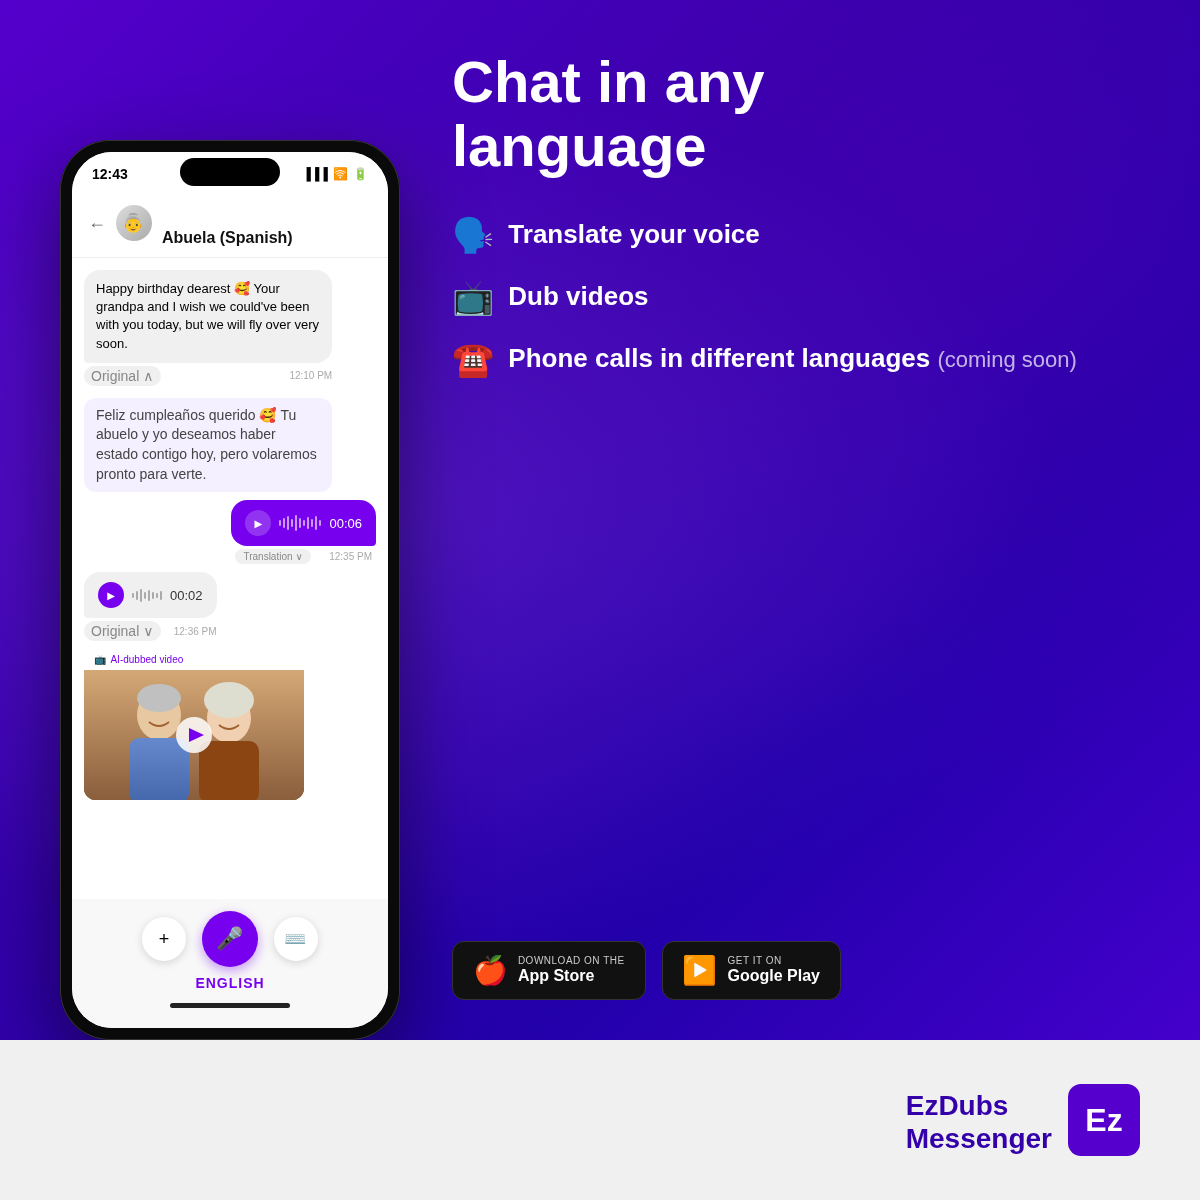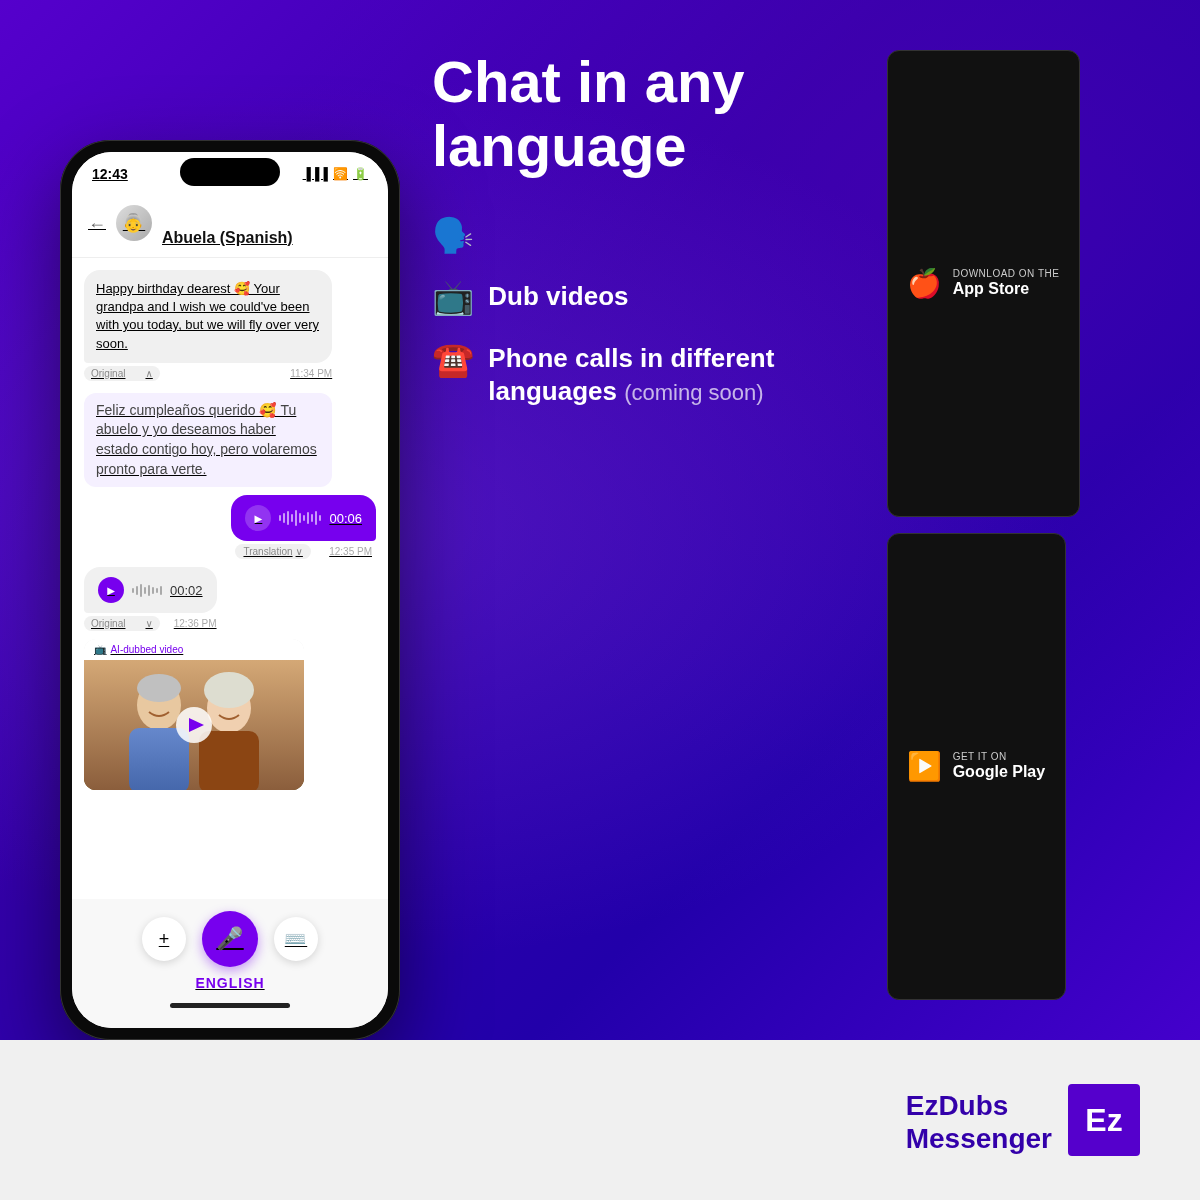--- a/index.html
+++ b/index.html
@@ -49,21 +49,20 @@
     }
 
     .phone {
       width: 340px;
       height: 900px;
       background: #0a0a0a;
       border-radius: 50px;
       padding: 12px;
       box-shadow: 0 30px 80px rgba(0,0,0,0.5), inset 0 0 0 1px #333;
       position: relative;
-      text-decoration: underline;
     }
 
     .phone-screen {
       width: 100%;
       height: 100%;
       background: #fff;
       border-radius: 40px;
       overflow: hidden;
       display: flex;
       flex-direction: column;
@@ -161,28 +160,28 @@
     }
 
     .msg-meta {
       display: flex;
       align-items: center;
       gap: 6px;
       margin-top: 3px;
     }
 
     .msg-tag {
-      font-size: 10px;
+      font-size: 14px;
       color: #888;
       background: #f0f0f0;
       border-radius: 10px;
       padding: 2px 7px;
       display: flex;
       align-items: center;
-      gap: 20px;
+      gap: 4px;
     }
 
     .msg-time {
       font-size: 10px;
       color: #aaa;
       margin-left: auto;
     }
 
     .translation-bubble {
       background: #f5f0ff;
@@ -363,22 +362,23 @@
       background: #222;
       border-radius: 3px;
       margin: 4px auto 0;
     }
 
     
     .right-content {
       flex: 1;
       position: relative;
       z-index: 2;
-      padding: 50px 50px 40px 32px;
-      display: flex;
+      padding: 50px 50px 40px 52px;
+      display: flex;
+      flex-direction: column;
       justify-content: space-between;
       gap: 32px;
     }
 
     .headline {
       font-size: 58px;
       font-weight: 800;
       color: #fff;
       line-height: 1.1;
       margin-bottom: 40px;
@@ -472,21 +472,21 @@
       font-size: 28px;
       font-weight: 800;
       color: #3300aa;
       line-height: 1.2;
     }
 
     .brand-logo {
       width: 72px;
       height: 72px;
       background: #5500cc;
-      border-radius: 4px;
+      border-radius: 13px;
       display: flex;
       align-items: center;
       justify-content: center;
       font-size: 32px;
       font-weight: 900;
       color: #fff;
     }
 
     
     .elderly-scene {
@@ -535,21 +535,21 @@
 
           <div class="msg-received">
             <div class="bubble">
               <span>Happy birthday dearest 🥰 Your grandpa and I wish we could've been with you today, but we will fly over very soon.</span>
             </div>
             <div class="msg-meta">
               <span class="msg-tag">
                 <span>Original</span>
                 <span>∧</span>
               </span>
-              <span class="msg-time">11:34 PM</span>
+              <span class="msg-time">12:10 PM</span>
             </div>
           </div>
 
           <div class="translation-bubble">
             <span>Feliz cumpleaños querido 🥰 Tu abuelo y yo deseamos haber estado contigo hoy, pero volaremos pronto para verte.</span>
           </div>
 
           <div class="msg-sent">
             <div class="voice-bubble-sent">
               <div class="play-btn">▶</div>
@@ -666,20 +666,21 @@
     <div>
       <div class="headline">
         <span>Chat in any</span><br>
         <span>language</span>
       </div>
 
       <div class="features">
 
         <div class="feature-item">
           <span class="feature-emoji">🗣️</span>
+          <span class="feature-text">Translate your voice</span>
         </div>
 
         <div class="feature-item">
           <span class="feature-emoji">📺</span>
           <span class="feature-text">Dub videos</span>
         </div>
 
         <div class="feature-item">
           <span class="feature-emoji">☎️</span>
           <span class="feature-text">

